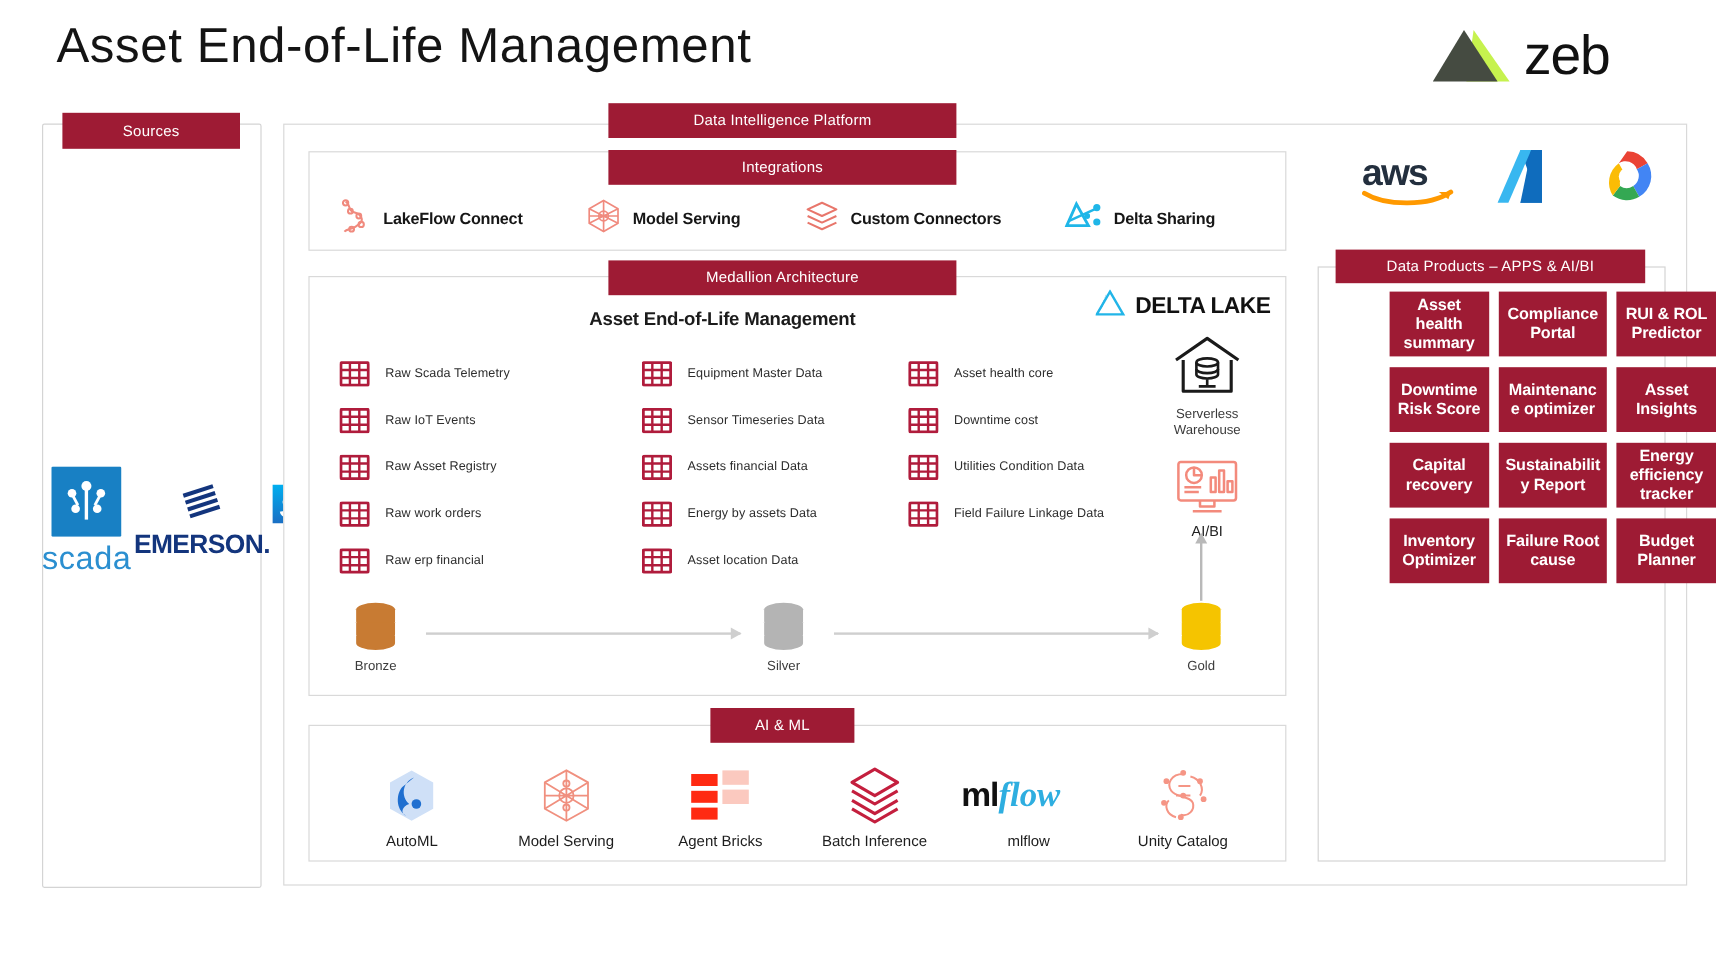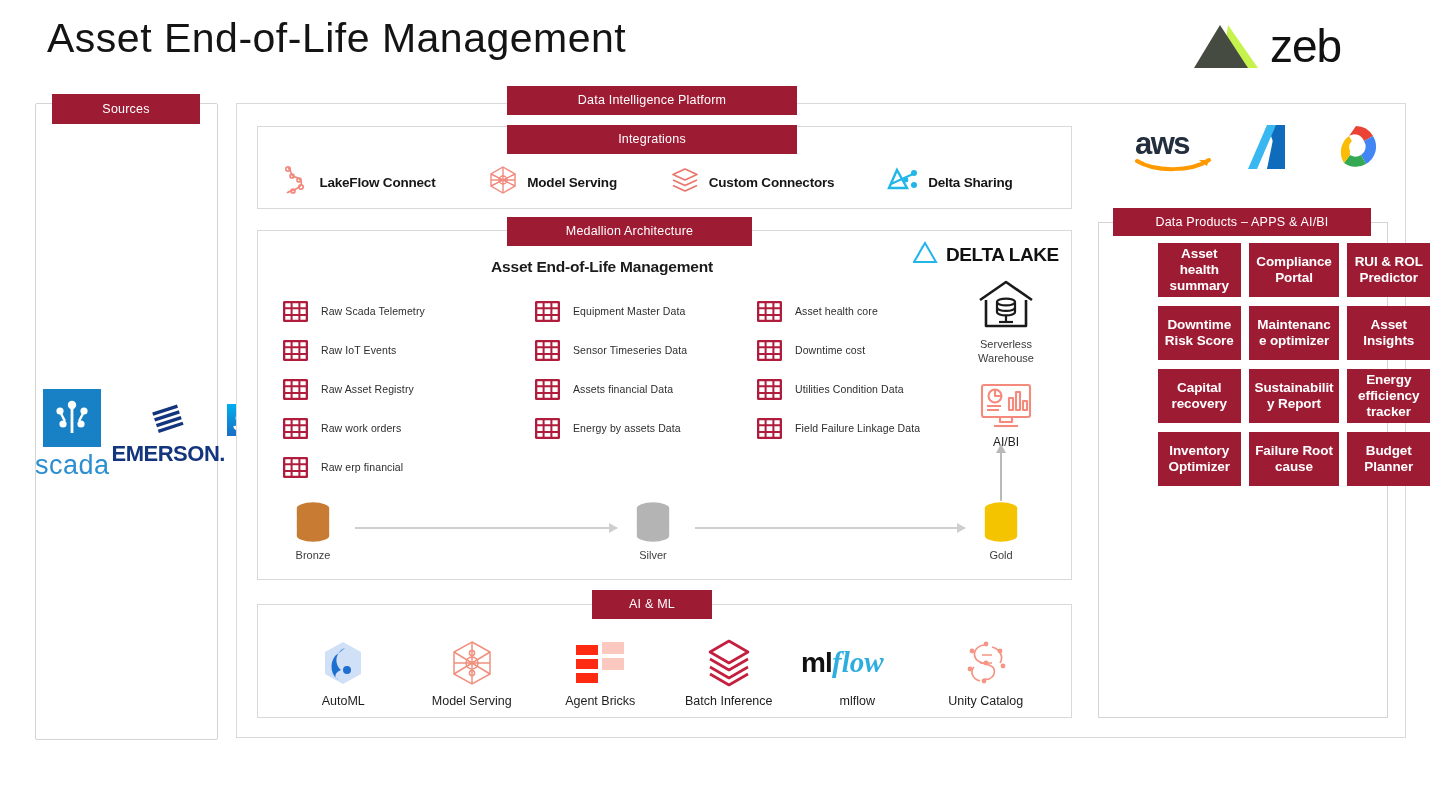--- a/index.html
+++ b/index.html
@@ -55,21 +55,21 @@
   .integ-item { display:flex; align-items:center; gap:9px; }
   .integ-label { font-size:13.5px; font-weight:700; color:#161616; white-space:nowrap;
     letter-spacing:-.2px; }
 
   
   .chip { position:absolute; background:#9e1b34; color:#fff; display:flex;
     align-items:center; justify-content:center; font-size:12.5px; letter-spacing:.2px;
     text-align:center; line-height:1.15; }
   .chip-dip { top:86px; left:507px; width:290px; height:29px; }
   .chip-integ { top:125px; left:507px; width:290px; height:29px; }
-  .chip-med   { top:217px; left:507px; width:245px; height:29px; }
+  .chip-med   { top:217px; left:507px; width:290px; height:29px; }
   .chip-aiml  { top:590px; left:592px; width:120px; height:29px; }
   .chip-dp    { top:208px; left:1113px; width:258px; height:28px; font-size:12.5px; }
 
   
   .med-panel { position:absolute; left:257px; top:230px; width:815px; height:350px;
     border:1px solid #d9d9d9; background:#fff; }
   .med-sub { position:absolute; left:257px; top:258px; width:690px; text-align:center;
     font-size:15.5px; font-weight:700; color:#1b1b1b; letter-spacing:-.2px; }
   .delta-lake { position:absolute; left:913px; top:241px; display:flex;
     align-items:center; gap:7px; }
@@ -378,20 +378,27 @@
             <path d="M1 7.3h23M1 14h23M8.6 1v19M16.4 1v19" stroke="#B01C3C" stroke-width="2"></path>
           </svg></span>
       <span class="tbl-txt">Assets financial Data</span>
       </div>
     <div class="tbl-row">
       <span class="tbl-ico"><svg width="25" height="21" viewBox="0 0 25 21">
             <rect x="1" y="1" width="23" height="19" rx="1.5" fill="none" stroke="#B01C3C" stroke-width="2.6"></rect>
             <path d="M1 7.3h23M1 14h23M8.6 1v19M16.4 1v19" stroke="#B01C3C" stroke-width="2"></path>
           </svg></span>
       <span class="tbl-txt">Energy by assets Data</span>
+      </div>
+    <div class="tbl-row">
+      <span class="tbl-ico"><svg width="25" height="21" viewBox="0 0 25 21">
+            <rect x="1" y="1" width="23" height="19" rx="1.5" fill="none" stroke="#B01C3C" stroke-width="2.6"></rect>
+            <path d="M1 7.3h23M1 14h23M8.6 1v19M16.4 1v19" stroke="#B01C3C" stroke-width="2"></path>
+          </svg></span>
+      <span class="tbl-txt">Asset location Data</span>
       </div>
   </div>
 
   <div class="col col-c">
     <div class="tbl-row">
       <span class="tbl-ico"><svg width="25" height="21" viewBox="0 0 25 21">
             <rect x="1" y="1" width="23" height="19" rx="1.5" fill="none" stroke="#B01C3C" stroke-width="2.6"></rect>
             <path d="M1 7.3h23M1 14h23M8.6 1v19M16.4 1v19" stroke="#B01C3C" stroke-width="2"></path>
           </svg></span>
       <span class="tbl-txt">Asset health core</span>

